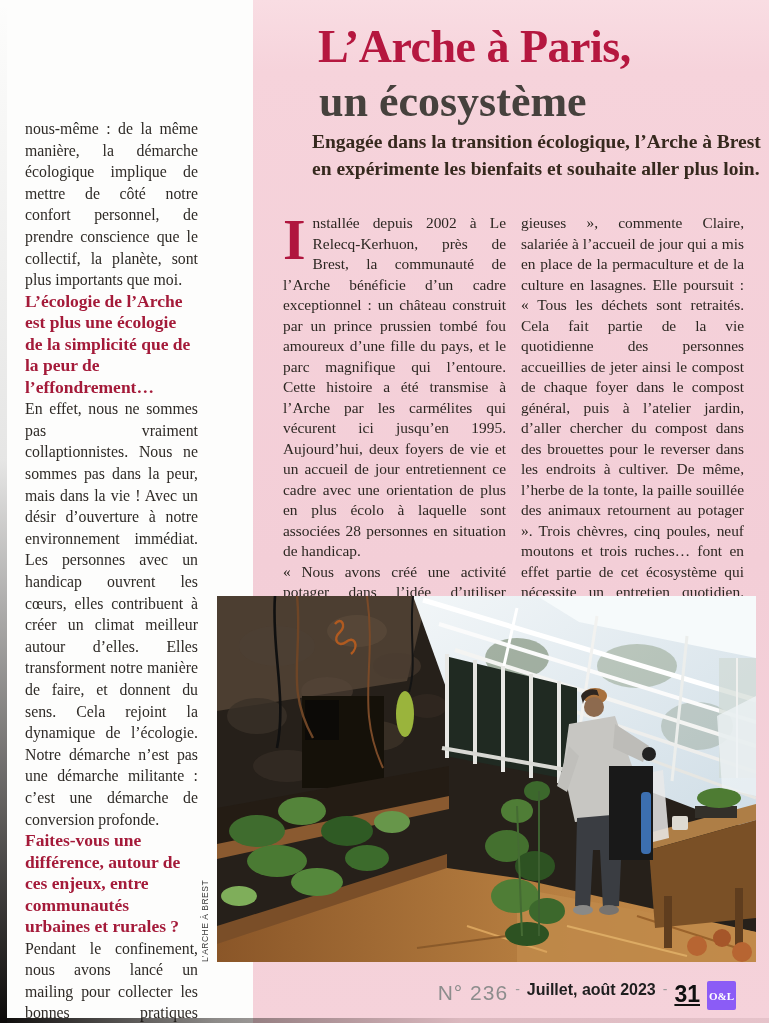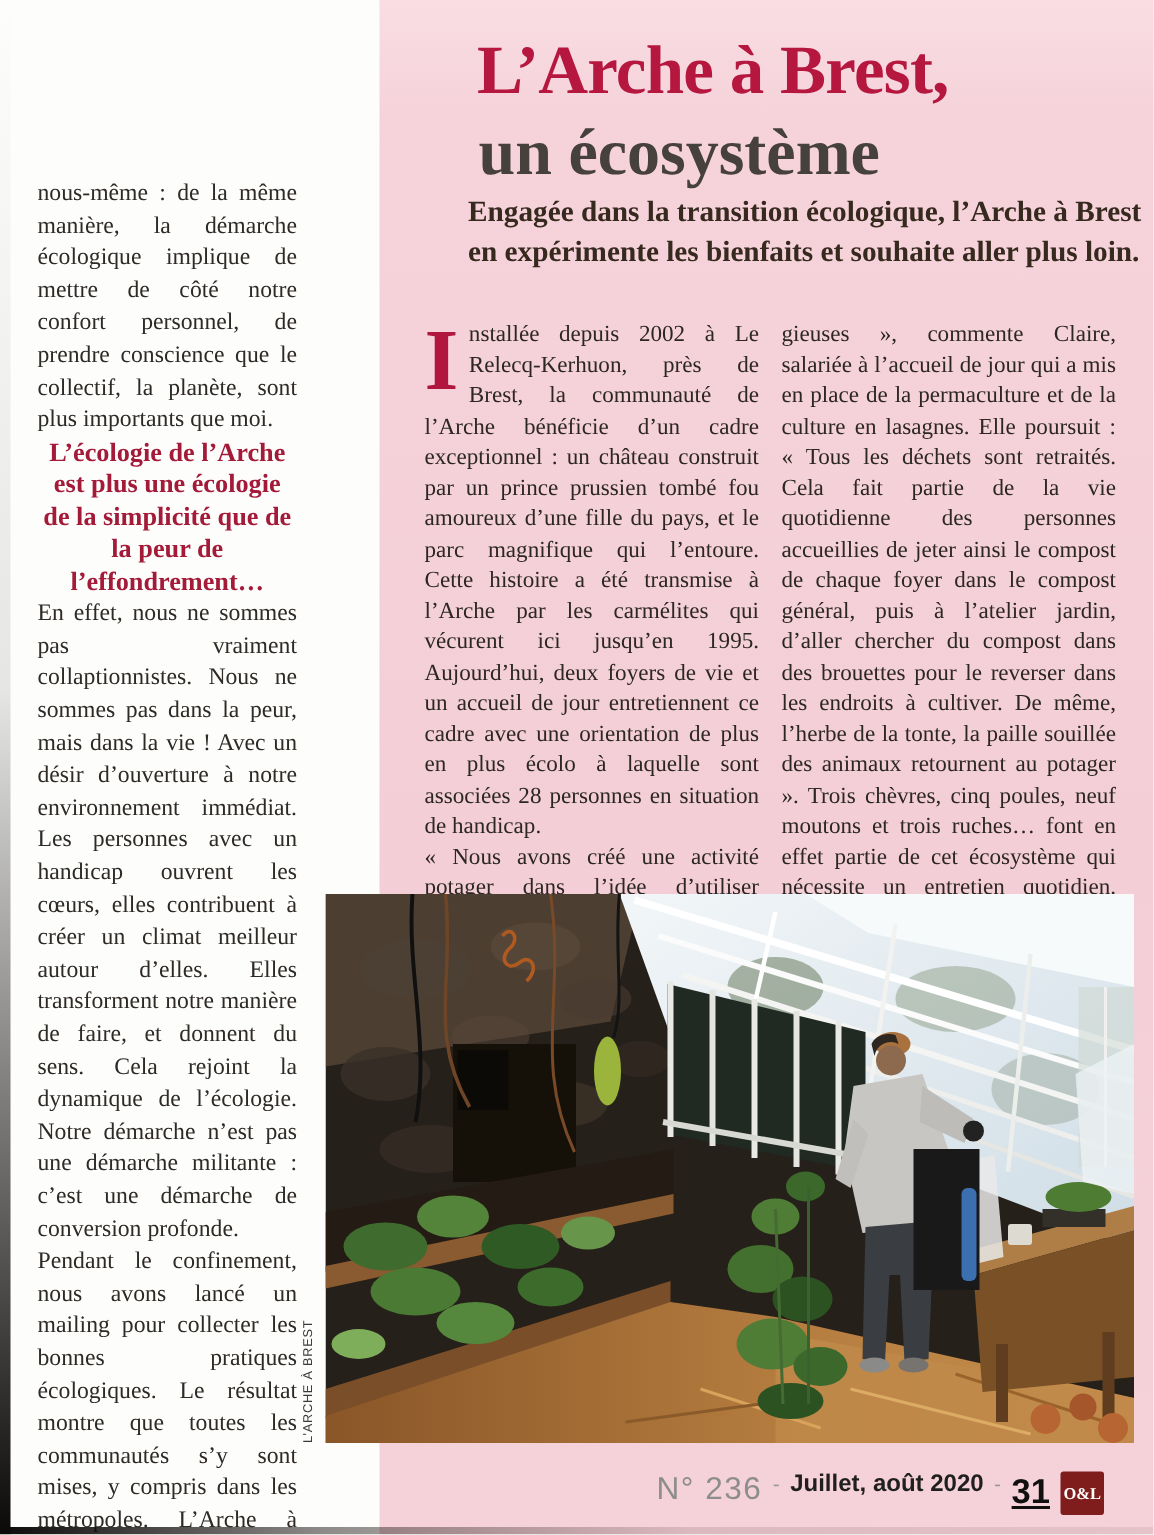--- a/index.html
+++ b/index.html
@@ -13,21 +13,21 @@
   .title2{position:absolute;left:319px;top:78px;font-size:44px;line-height:48px;font-weight:700;
         color:#46413d;}
   .standfirst{position:absolute;left:312px;top:128px;width:452px;font-size:19.5px;line-height:27px;
         font-weight:700;color:#36291e;}
   
   .left-col{position:absolute;left:25px;top:118px;width:219px;font-size:15.8px;line-height:21.6px;
         color:#2e2a26;text-align:justify;}
   .left-col p{margin:0;}
   .float-spacer{float:right;width:46px;height:430px;margin-top:478px;}
   .sub-heading{font-weight:700;font-size:17.5px;line-height:21.5px;color:#a41a39;
-        text-align:center;margin:14px 0 3px;}
+        text-align:left;margin:14px 0 3px;}
   
   .article{position:absolute;left:283px;top:213px;width:461px;display:flex;gap:15px;}
   .col{width:223px;font-size:15.4px;line-height:20.5px;color:#2c2722;text-align:justify;}
   .col p{margin:0;}
   .dropcap{float:left;font-size:58px;line-height:47px;font-weight:700;color:#b0163e;
         margin:3px 7px 0 0;}
   .it{}
   .dots{color:#a3202c;letter-spacing:1.5px;font-size:13px;white-space:nowrap;}
   
   .photo{position:absolute;left:217px;top:596px;width:539px;height:366px;}
@@ -35,47 +35,48 @@
   .photo-credit{position:absolute;left:200px;top:850px;height:112px;writing-mode:vertical-rl;
         transform:rotate(180deg);font-family:"Liberation Sans",sans-serif;font-size:8.5px;
         color:#3a3a3a;letter-spacing:.5px;white-space:nowrap;}
   
   .footer{position:absolute;right:33px;top:981px;display:flex;gap:7px;
         font-family:"Liberation Sans",sans-serif;}
   .issue{font-size:21px;color:#8d8d8d;letter-spacing:1px;}
   .sep{font-size:14px;color:#9a9a9a;}
   .date{font-size:16px;font-weight:700;color:#1f1f1f;}
   .pagenum{font-size:23px;font-weight:700;color:#101010;text-decoration:underline;}
-  .logo{width:29px;height:29px;background:#7f1d1d;color:#fff;display:flex;align-items:center;
+  .logo{width:29px;height:29px;background:#8b5cf6;color:#fff;display:flex;align-items:center;
         justify-content:center;font-family:"Liberation Serif",serif;font-weight:700;font-size:11px;
         border-radius:2px;}
   
   .edge-left{position:absolute;left:0;top:0;width:7px;height:1023px;pointer-events:none;
         background:linear-gradient(180deg,rgba(60,60,60,0) 0%,rgba(60,60,60,.12) 45%,
         rgba(25,22,20,.7) 80%,#0c0a09 100%);}
   .edge-bottom{position:absolute;left:0;bottom:0;width:100%;height:5px;pointer-events:none;
         background:linear-gradient(90deg,#0d0b0a 0%,rgba(30,25,22,.5) 28%,
         rgba(130,95,95,.22) 60%,rgba(160,125,130,.18) 100%);}
 </style>
 </head>
 <body>
 
 <div class="page">
 
   <div class="pink-panel"></div>
 
-  <div class="title1">L’Arche à Brest,</div>
+  <div class="title1">L’Arche à Paris,</div>
   <div class="title2">un écosystème</div>
   <div class="standfirst">Engagée dans la transition écologique, l’Arche à Brest en expérimente les bienfaits et souhaite aller plus loin.</div>
 
   <div class="left-col">
     <div class="float-spacer"></div>
     <p>nous-même : de la même manière, la démarche écologique implique de mettre de côté notre confort personnel, de prendre conscience que le collectif, la planète, sont plus importants que moi.</p>
     <p class="sub-heading">L’écologie de l’Arche est plus une écologie de la simplicité que de la peur de l’effondrement…</p>
     <p>En effet, nous ne sommes pas vraiment collaptionnistes. Nous ne sommes pas dans la peur, mais dans la vie ! Avec un désir d’ouverture à notre environnement immédiat. Les personnes avec un handicap ouvrent les cœurs, elles contribuent à créer un climat meilleur autour d’elles. Elles transforment notre manière de faire, et donnent du sens. Cela rejoint la dynamique de l’écologie. Notre démarche n’est pas une démarche militante : c’est une démarche de conversion profonde.</p>
+    <p class="sub-heading">Faites-vous une différence, autour de ces enjeux, entre communautés urbaines et rurales ?</p>
     <p>Pendant le confinement, nous avons lancé un mailing pour collecter les bonnes pratiques écologiques. Le résultat montre que toutes les communautés s’y sont mises, y compris dans les métropoles. L’Arche à Paris a ainsi participé à une opération de nettoyage. L’Arche à Stras-</p>
   </div>
 
   <div class="article">
     <div class="col">
       <p><span class="dropcap">I</span><span>nstallée depuis 2002 à Le Relecq-Kerhuon, près de Brest, la communauté de l’Arche bénéficie d’un cadre exceptionnel : un château construit par un prince prussien tombé fou amoureux d’une fille du pays, et le parc magnifique qui l’entoure. Cette histoire a été transmise à l’Arche par les carmélites qui vécurent ici jusqu’en 1995. Aujourd’hui, deux foyers de vie et un accueil de jour entretiennent ce cadre avec une orientation de plus en plus écolo à laquelle sont associées 28 personnes en situation de handicap.</span></p>
       <p><span class="it">« Nous avons créé une activité potager dans l’idée d’utiliser l’espace, la terre, en faisant perdurer la tradition des reli-</span></p>
     </div>
     <div class="col">
       <p><span class="it">gieuses », </span><span>commente Claire, salariée à l’accueil de jour qui a mis en place de la permaculture et de la culture en lasagnes. Elle poursuit : </span><span class="it">« Tous les déchets sont retraités. Cela fait partie de la vie quotidienne des personnes accueillies de jeter ainsi le compost de chaque foyer dans le compost général, puis à l’atelier jardin, d’aller chercher du compost dans des brouettes pour le reverser dans les endroits à cultiver. De même, l’herbe de la tonte, la paille souillée des animaux retournent au potager ».</span><span> Trois chèvres, cinq poules, neuf moutons et trois ruches… font en effet partie de cet écosystème qui nécessite un entretien quotidien. Ces activités concernent l’ensemble de la communauté et permettent aussi de respon-</span> <span class="dots">•••</span></p>
@@ -198,21 +199,21 @@
       <rect x="392" y="170" width="44" height="94" fill="#191919"></rect>
       <rect x="424" y="196" width="10" height="62" rx="4" fill="#3c6fb0"></rect>
       <polygon points="500,120 539,100 539,200 505,192" fill="#eef3f6" opacity=".75"></polygon>
     </svg>
   </div>
   <div class="photo-credit">L’ARCHE À BREST</div>
 
   <div class="footer">
     <span class="issue">N° 236</span>
     <span class="sep">-</span>
-    <span class="date">Juillet, août 2020</span>
+    <span class="date">Juillet, août 2023</span>
     <span class="sep">-</span>
     <span class="pagenum">31</span>
     <span class="logo">O&amp;L</span>
   </div>
 
   <div class="edge-left"></div>
   <div class="edge-bottom"></div>
 </div>
 
 </body></html>

